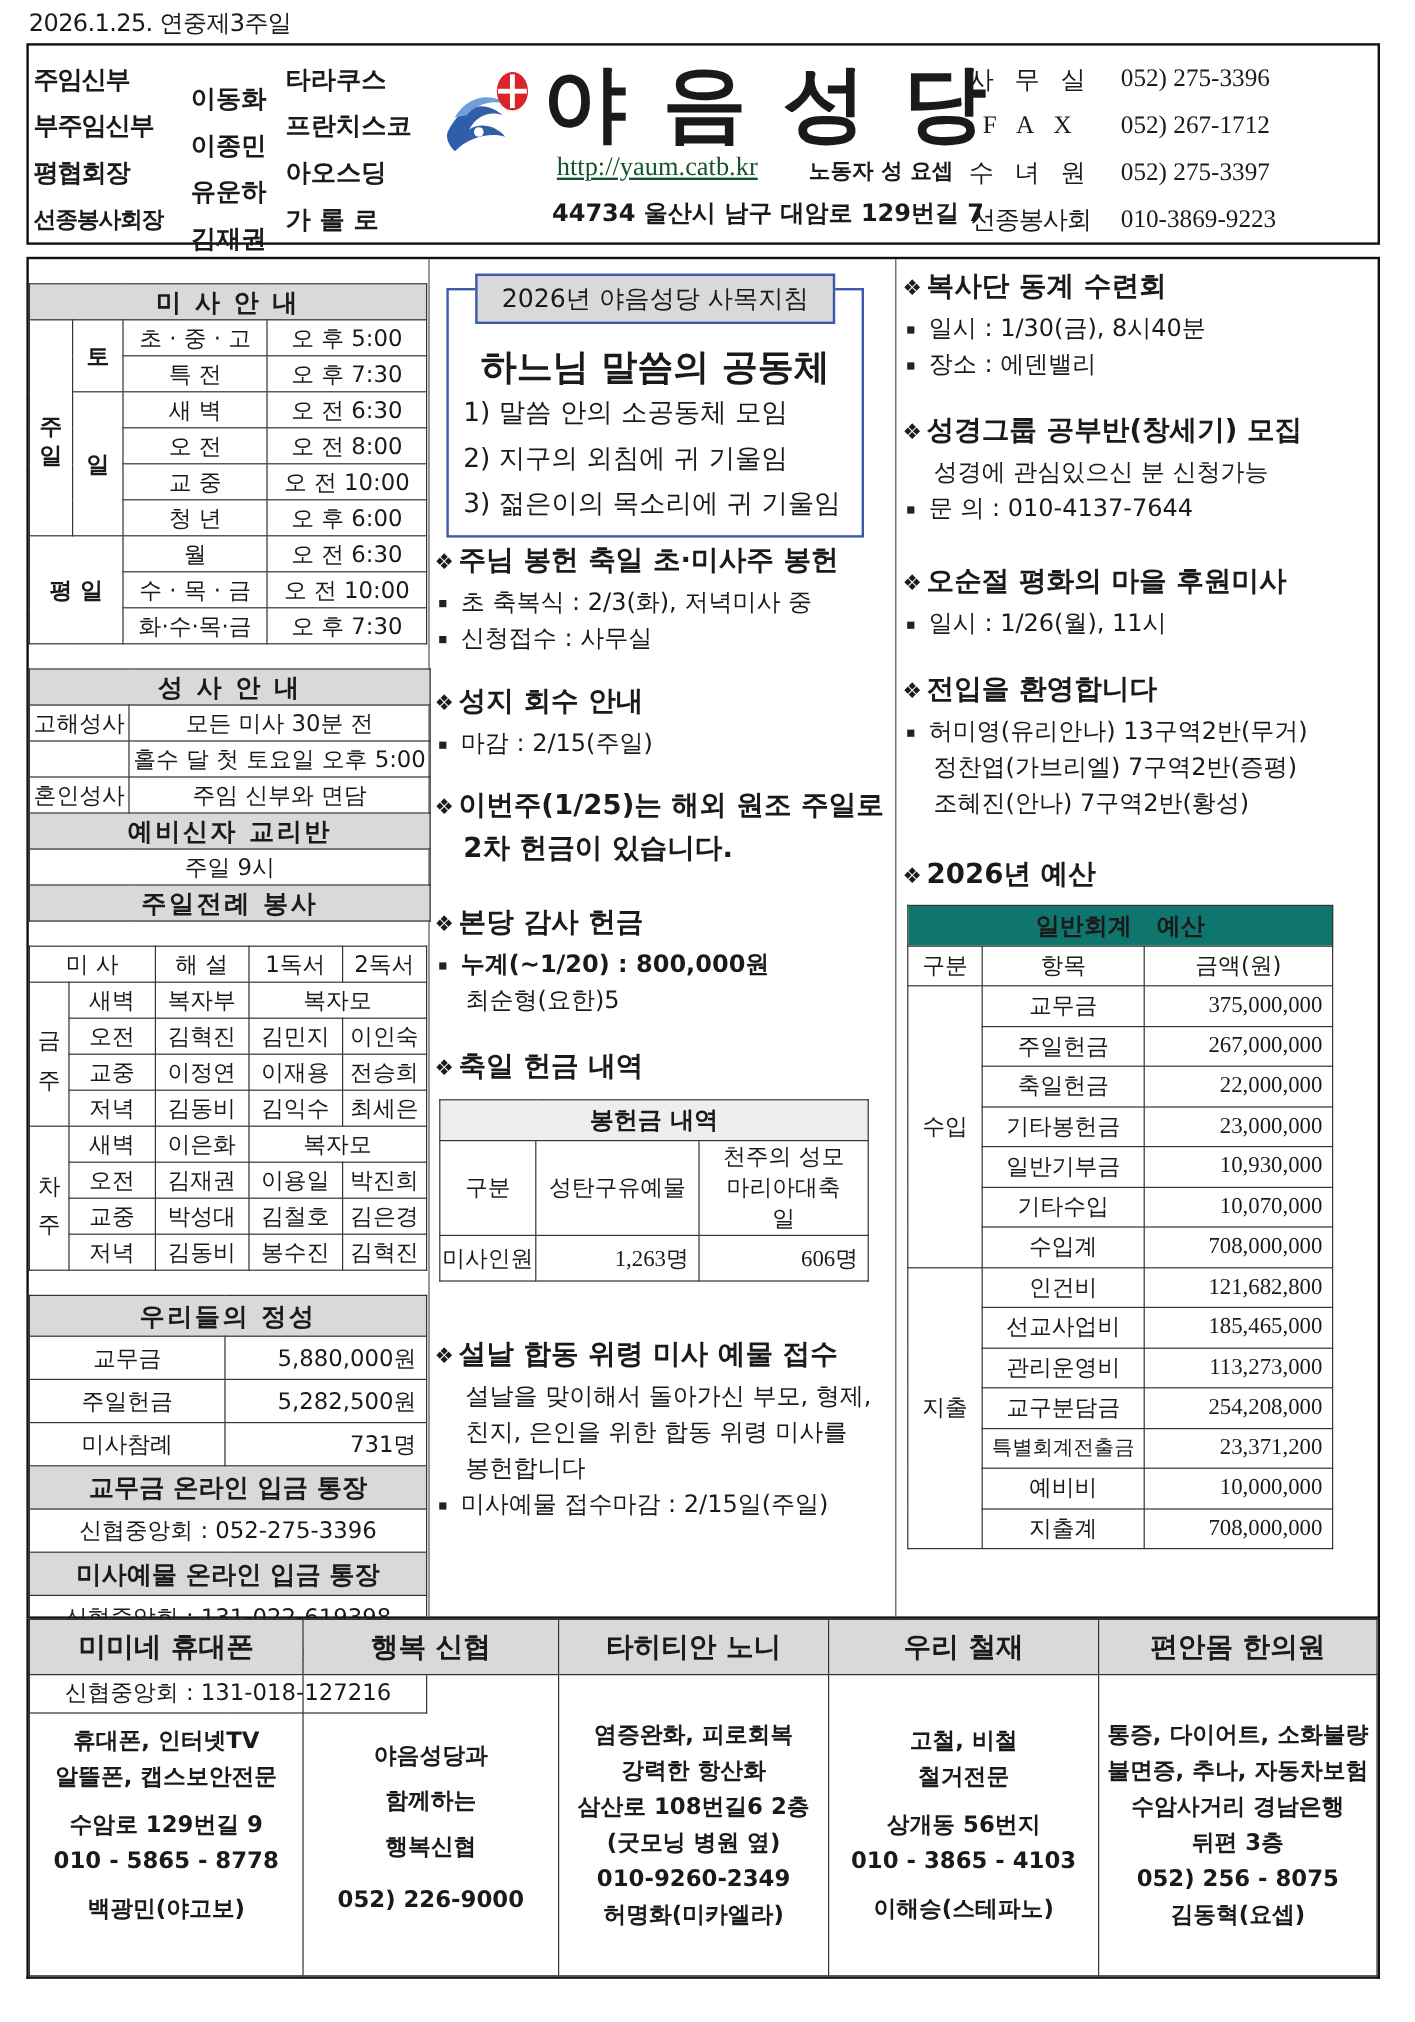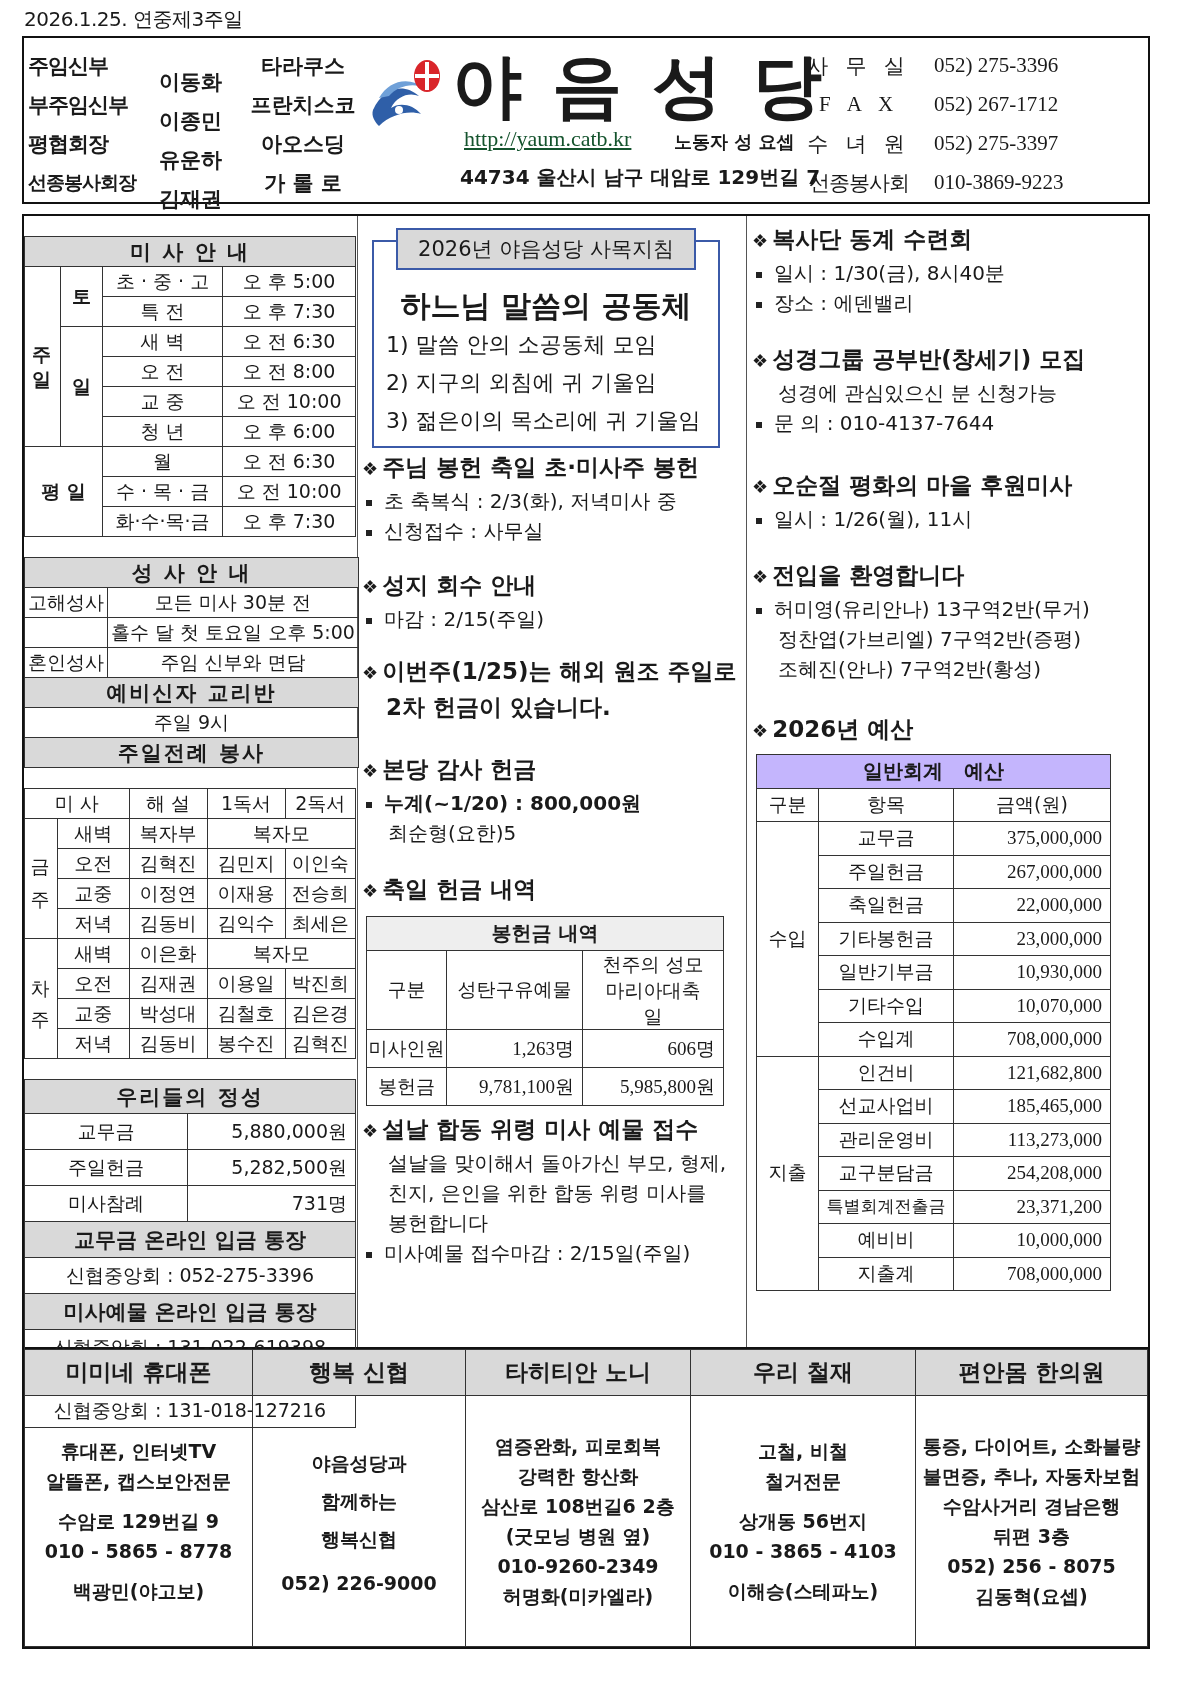--- a/index.html
+++ b/index.html
@@ -8,21 +8,21 @@
   .serif { font-family: "Liberation Serif", "DejaVu Serif", serif; }
 
   #date-line { position: absolute; left: 24px; top: 6px; font-size: 20px; letter-spacing: -0.5px; }
 
   
   #header { position: absolute; left: 22px; top: 36px; width: 1128px; height: 168px; border: 2.5px solid #111; }
   .staff { position: absolute; left: 4px; top: 8px; font-size: 21px; font-weight: bold; }
   .staff .row { display: flex; height: 39px; align-items: center; }
   .staff .role { width: 115px; text-align: left; letter-spacing: -1px; }
   .staff .name { width: 95px; text-align: center; margin-top: 32px; }
-  .staff .saint { width: 130px; text-align: center; }
+  .staff .saint { width: 130px; text-align: left; }
   .logo { position: absolute; left: 345px; top: 14px; width: 80px; height: 80px; }
   .title { position: absolute; left: 428px; top: 2px; font-size: 70px; font-weight: 900; letter-spacing: 30px; }
   .url { position: absolute; left: 440px; top: 88px; font-size: 22px; color: #14532d; text-decoration: underline; }
   .patron { position: absolute; left: 650px; top: 92px; font-size: 18px; font-weight: bold; }
   .address { position: absolute; left: 436px; top: 126px; font-size: 20px; font-weight: bold; }
   .contacts { position: absolute; left: 780px; top: 8px; font-size: 21px; }
   .contacts .row { display: flex; height: 39px; align-items: center; }
   .contacts .lab { width: 110px; text-align: center; letter-spacing: 6px; }
   .contacts .val { width: 220px; text-align: left; padding-left: 20px; }
 
@@ -56,21 +56,21 @@
   .offer { position: absolute; left: 8px; top: 700px; width: 358px; font-size: 19px; }
   .offer td { border: 1px solid #333; text-align: center; height: 38px; }
   .offer td.r { text-align: right; padding-right: 8px; }
   .offer .hdr td { background: #eeeeee; font-weight: bold; font-size: 20px; height: 34px; }
 
   
   .rc { position: absolute; left: 724px; top: 0; width: 400px; }
   .budget { position: absolute; left: 8px; top: 538px; width: 355px; font-size: 19px; font-family: "Liberation Serif", "DejaVu Serif", serif; }
   .budget td { border: 1px solid #333; height: 33.5px; text-align: center; }
   .budget td.r { text-align: right; padding-right: 8px; }
-  .budget .hdr td { background: #c4b5fd; font-weight: bold; font-size: 20px; font-family: "DejaVu Sans", sans-serif; }
+  .budget .hdr td { background: #0f766e; font-weight: bold; font-size: 20px; font-family: "DejaVu Sans", sans-serif; }
 
   
   #ads { position: absolute; left: 22px; top: 1349px; width: 1128px; height: 300px; border: 2.5px solid #111; border-top: none; }
   #ads table { width: 100%; height: 100%; }
   #ads td { border: 1px solid #333; text-align: center; vertical-align: middle; font-size: 19px; }
   #ads .ad-h td { background: #d9d9d9; font-weight: bold; font-size: 23px; height: 46px; }
   .ad-line { line-height: 30px; font-weight: bold; }
   .ad-gap { height: 10px; }
 </style>
 </head>
@@ -359,25 +359,20 @@
           </tr>
       <tr>
             <td style="width:80px;height:58px;font-family:'DejaVu Sans',sans-serif">구분</td>
             <td style="width:136px;font-family:'DejaVu Sans',sans-serif">성탄구유예물</td>
             <td style="font-family:'DejaVu Sans',sans-serif;padding:0 14px;line-height:26px">천주의 성모 마리아대축일</td>
           </tr>
       <tr>
             <td style="font-family:'DejaVu Sans',sans-serif">미사인원</td>
             <td class="r">1,263명</td>
             <td class="r">606명</td>
-          </tr>
-      <tr>
-            <td style="font-family:'DejaVu Sans',sans-serif">봉헌금</td>
-            <td class="r">9,781,100원</td>
-            <td class="r">5,985,800원</td>
           </tr>
     </tbody>
       </table>
 
     <div class="notice" style="top:896px">
       <div class="h"><span class="dia">❖</span><span>설날 합동 위령 미사 예물 접수</span></div>
       <div class="b ind">설날을 맞이해서 돌아가신 부모, 형제,</div>
       <div class="b ind">친지, 은인을 위한 합동 위령 미사를</div>
       <div class="b ind">봉헌합니다</div>
       <div class="b"><span class="sq"></span><span>미사예물 접수마감 : 2/15일(주일)</span></div>

